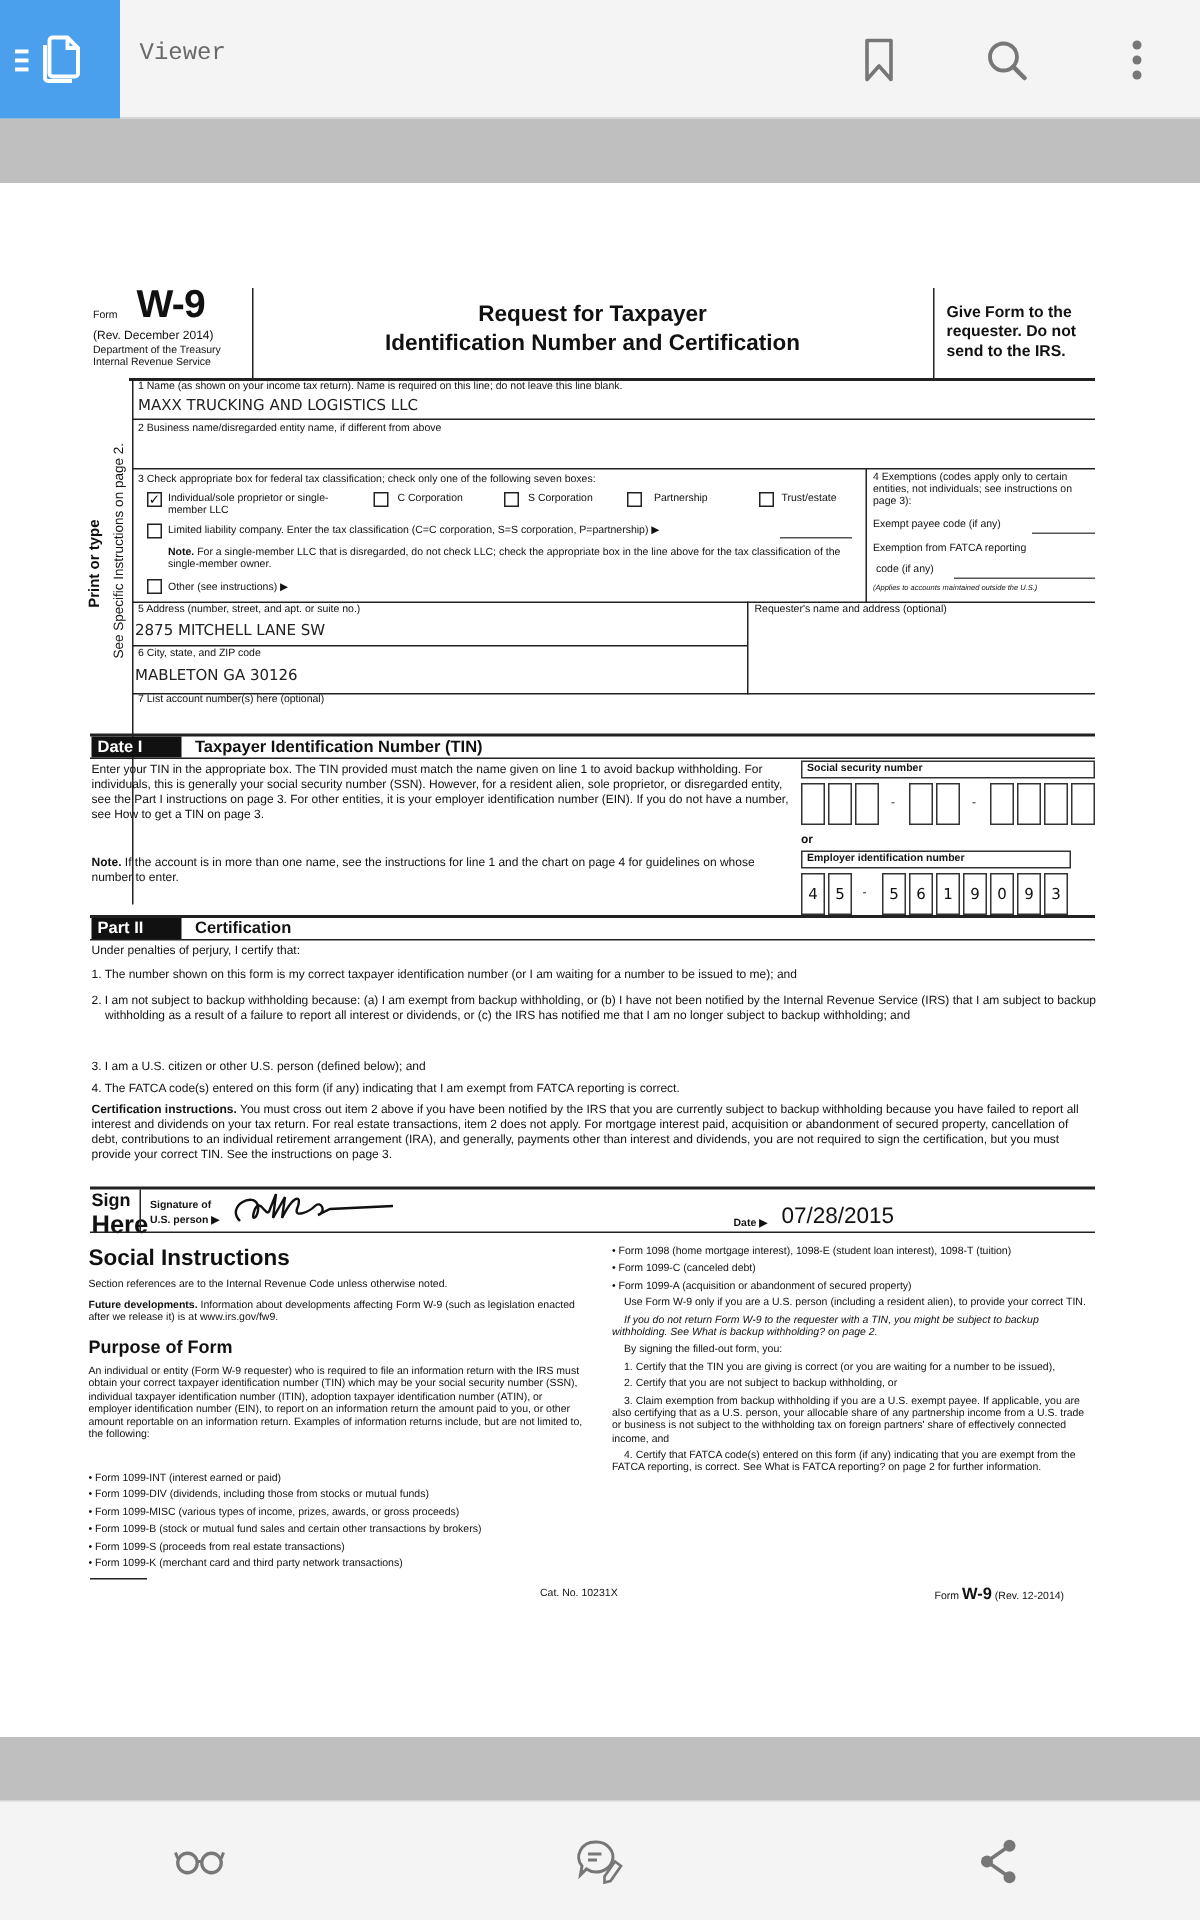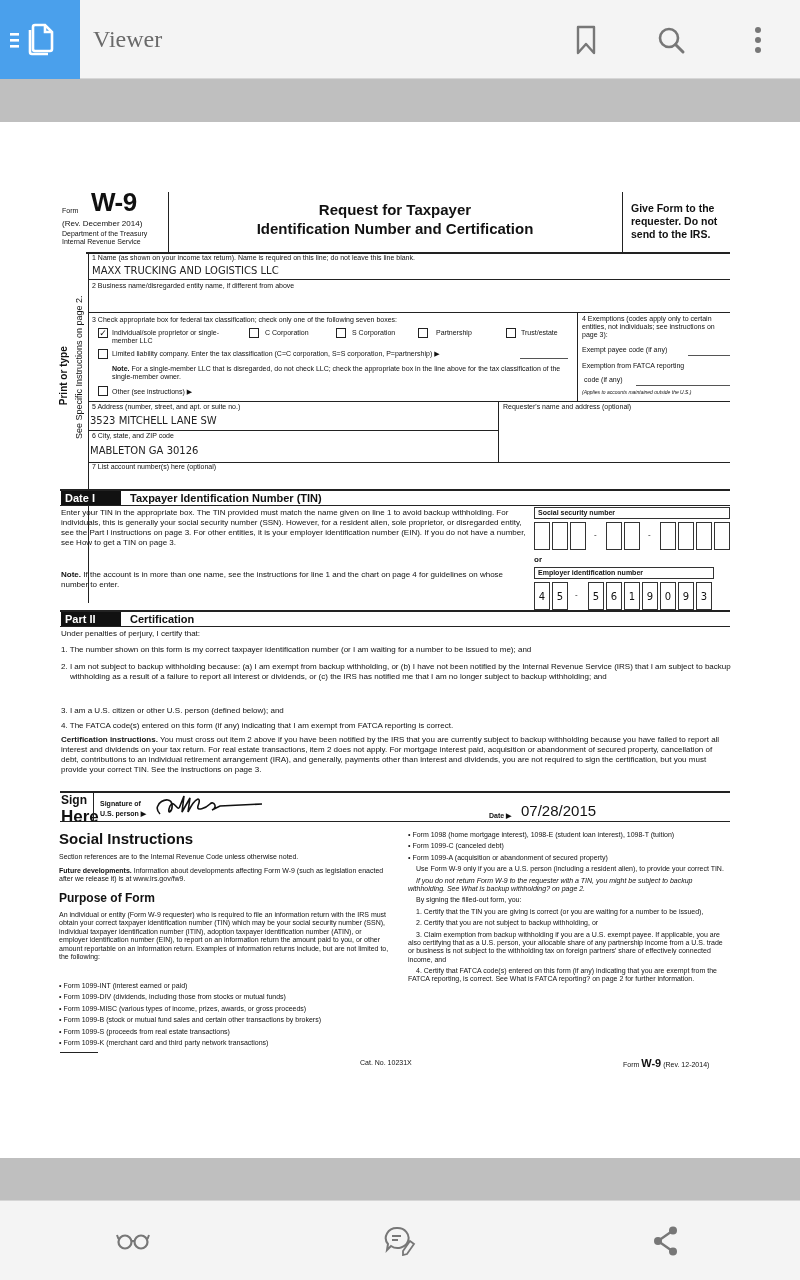--- a/index.html
+++ b/index.html
@@ -1,20 +1,20 @@
 <!DOCTYPE html>
 <html><head>
 <meta charset="utf-8">
 <style>
 *{box-sizing:border-box;margin:0;padding:0}
 html,body{width:800px;height:1280px;overflow:hidden;background:#bfbfbf;font-family:"Liberation Sans",sans-serif;color:#111}
 .topbar{position:absolute;left:0;top:0;width:800px;height:79px;background:#f4f4f4;border-bottom:1px solid #d6d6d6}
 .appbtn{position:absolute;left:0;top:0;width:80px;height:79px;background:#4aa0ec;display:flex;align-items:center;justify-content:center}
 .appbtn svg{display:block}
-.title{position:absolute;left:93px;top:26px;font-size:24px;color:#6a6a6a;font-family:Liberation Serif, serif}
+.title{position:absolute;left:93px;top:26px;font-size:16px;color:#6a6a6a;font-family:Liberation Mono, monospace}
 .tb-icon{position:absolute;top:24px;width:32px;height:32px;display:flex;align-items:center;justify-content:center}
 .graybar{position:absolute;left:0;top:80px;width:800px;height:42px;background:#bfbfbf}
 .page{position:absolute;left:0;top:122px;width:800px;height:1160px;background:#fff;overflow:hidden}
 .graybar2{position:absolute;left:0;top:1158px;width:800px;height:42px;background:#bfbfbf}
 .bottombar{position:absolute;left:0;top:1200px;width:800px;height:80px;background:#f4f4f4;border-top:1px solid #d6d6d6}
 .bb-icon{position:absolute;top:22px;width:40px;height:36px;display:flex;align-items:center;justify-content:center}
 
 
 .f{position:absolute;font-family:"Liberation Sans",sans-serif;color:#111;line-height:1.15}
 .xs{font-size:7px}
@@ -113,21 +113,21 @@
   <div class="f xs" style="left:582px;top:193px;width:145px">4 Exemptions (codes apply only to certain entities, not individuals; see instructions on page 3):</div>
   <div class="f xs" style="left:582px;top:224px">Exempt payee code (if any)</div>
   <div class="hl" style="left:688px;top:233px;width:42px;background:#555"></div>
   <div class="f xs" style="left:582px;top:240px">Exemption from FATCA reporting</div>
   <div class="f xs" style="left:584px;top:254px">code (if any)</div>
   <div class="hl" style="left:636px;top:263px;width:94px;background:#555"></div>
   <div class="f" style="left:582px;top:268px;font-size:5px;font-style:italic">(Applies to accounts maintained outside the U.S.)</div>
   <div class="hl" style="left:88px;top:279px;width:642px"></div>
 
   <div class="f xs" style="left:92px;top:281px">5 Address (number, street, and apt. or suite no.)</div>
-  <div class="f hand" style="left:90px;top:293px">3523 MITCHELL LANE SW</div>
+  <div class="f hand" style="left:90px;top:293px">2875 MITCHELL LANE SW</div>
   <div class="vl" style="left:498px;top:279px;height:62px"></div>
   <div class="f xs" style="left:503px;top:281px">Requester's name and address (optional)</div>
   <div class="hl" style="left:88px;top:308px;width:410px"></div>
   <div class="f xs" style="left:92px;top:310px">6 City, state, and ZIP code</div>
   <div class="f hand" style="left:90px;top:323px">MABLETON GA 30126</div>
   <div class="hl" style="left:88px;top:340px;width:642px"></div>
   <div class="f xs" style="left:92px;top:341px">7 List account number(s) here (optional)</div>
   <div class="hl" style="left:60px;top:367px;width:670px;height:2px"></div>
 
   <div class="partlbl" style="left:61px;top:369px;width:60px">Date I</div>

